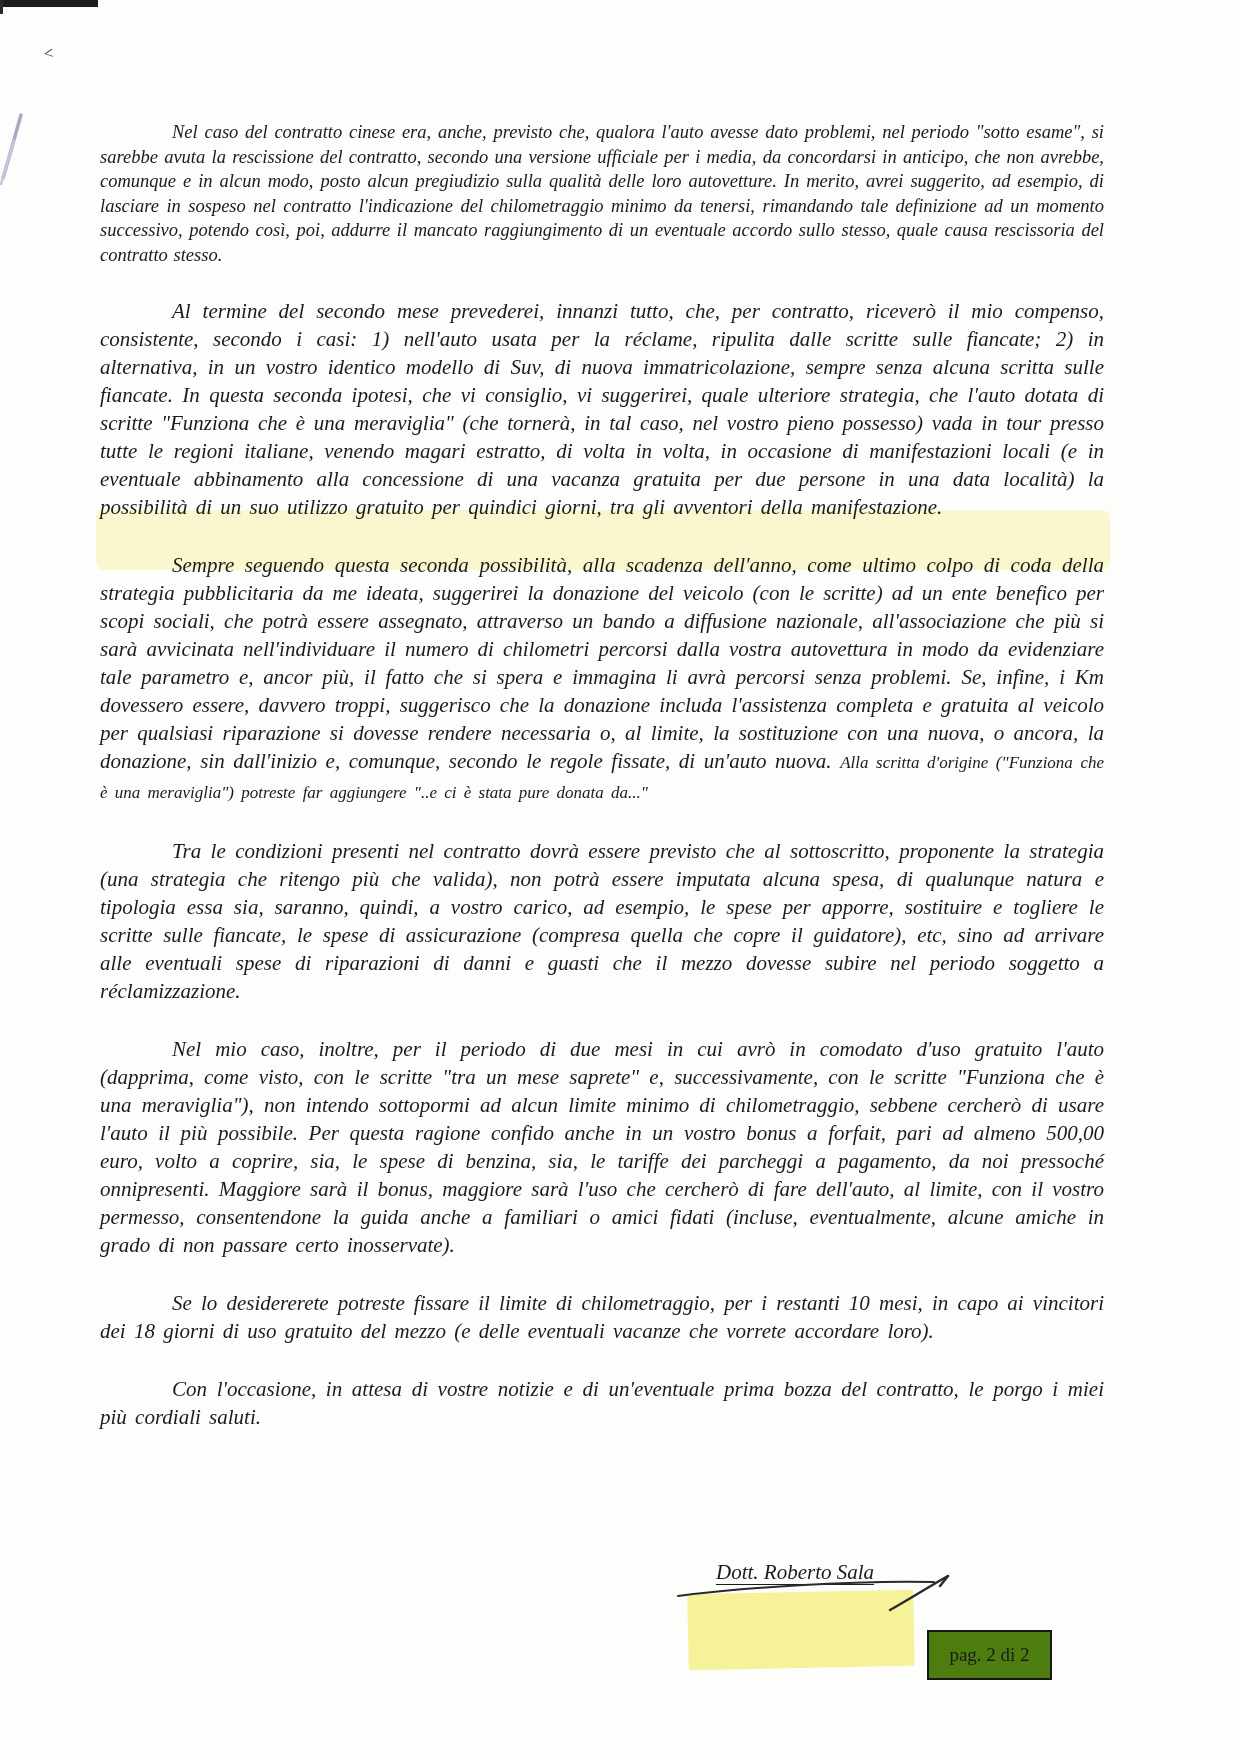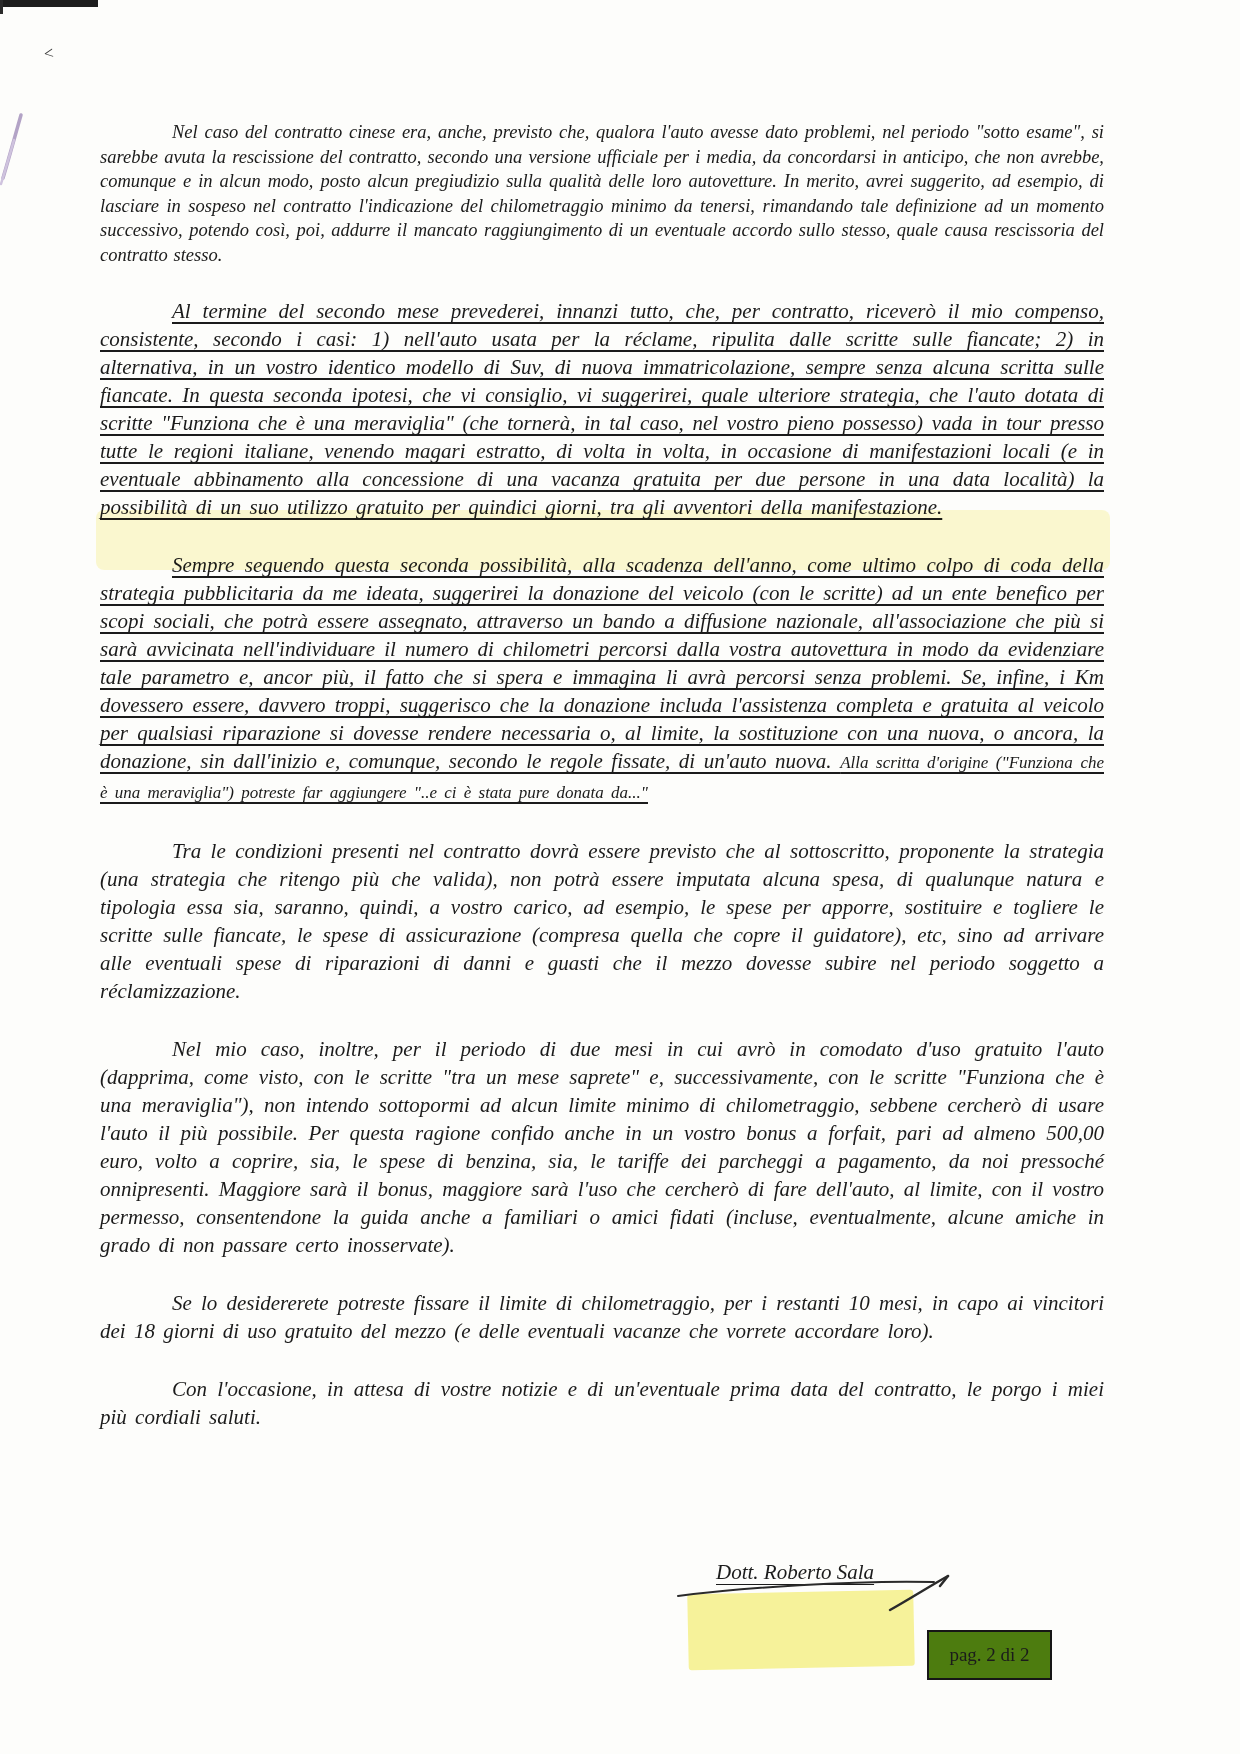--- a/index.html
+++ b/index.html
@@ -51,21 +51,20 @@
     font-size: 21px;
     line-height: 28px;
     word-spacing: 3px;
   }
   .content p.first {
     font-size: 18.5px;
     line-height: 24.5px;
     word-spacing: 1px;
   }
   .content p.u {
-    text-decoration: underline;
     text-decoration-thickness: 1.6px;
     text-underline-offset: 4px;
   }
   .content .tail { font-size: 17px; }
   
   .sig-name {
     position: absolute; left: 716px; top: 1560px; width: 260px;
     font-size: 21px; z-index: 2;
     text-decoration: underline;
     text-decoration-thickness: 1.4px;
@@ -107,21 +106,21 @@
 
   <div class="highlight-smudge"></div>
 
   <div class="content">
     <p class="first">Nel caso del contratto cinese era, anche, previsto che, qualora l'auto avesse dato problemi, nel periodo "sotto esame", si sarebbe avuta la rescissione del contratto, secondo una versione ufficiale per i media, da concordarsi in anticipo, che non avrebbe, comunque e in alcun modo, posto alcun pregiudizio sulla qualità delle loro autovetture. In merito, avrei suggerito, ad esempio, di lasciare in sospeso nel contratto l'indicazione del chilometraggio minimo da tenersi, rimandando tale definizione ad un momento successivo, potendo così, poi, addurre il mancato raggiungimento di un eventuale accordo sullo stesso, quale causa rescissoria del contratto stesso.</p>
     <p class="u">Al termine del secondo mese prevederei, innanzi tutto, che, per contratto, riceverò il mio compenso, consistente, secondo i casi: 1) nell'auto usata per la réclame, ripulita dalle scritte sulle fiancate; 2) in alternativa, in un vostro identico modello di Suv, di nuova immatricolazione, sempre senza alcuna scritta sulle fiancate. In questa seconda ipotesi, che vi consiglio, vi suggerirei, quale ulteriore strategia, che l'auto dotata di scritte "Funziona che è una meraviglia" (che tornerà, in tal caso, nel vostro pieno possesso) vada in tour presso tutte le regioni italiane, venendo magari estratto, di volta in volta, in occasione di manifestazioni locali (e in eventuale abbinamento alla concessione di una vacanza gratuita per due persone in una data località) la possibilità di un suo utilizzo gratuito per quindici giorni, tra gli avventori della manifestazione.</p>
     <p class="u"><span>Sempre seguendo questa seconda possibilità, alla scadenza dell'anno, come ultimo colpo di coda della strategia pubblicitaria da me ideata, suggerirei la donazione del veicolo (con le scritte) ad un ente benefico per scopi sociali, che potrà essere assegnato, attraverso un bando a diffusione nazionale, all'associazione che più si sarà avvicinata nell'individuare il numero di chilometri percorsi dalla vostra autovettura in modo da evidenziare tale parametro e, ancor più, il fatto che si spera e immagina li avrà percorsi senza problemi. Se, infine, i Km dovessero essere, davvero troppi, suggerisco che la donazione includa l'assistenza completa e gratuita al veicolo per qualsiasi riparazione si dovesse rendere necessaria o, al limite, la sostituzione con una nuova, o ancora, la donazione, sin dall'inizio e, comunque, secondo le regole fissate, di un'auto nuova. </span><span class="tail">Alla scritta d'origine ("Funziona che è una meraviglia") potreste far aggiungere "..e ci è stata pure donata da..."</span></p>
     <p>Tra le condizioni presenti nel contratto dovrà essere previsto che al sottoscritto, proponente la strategia (una strategia che ritengo più che valida), non potrà essere imputata alcuna spesa, di qualunque natura e tipologia essa sia, saranno, quindi, a vostro carico, ad esempio, le spese per apporre, sostituire e togliere le scritte sulle fiancate, le spese di assicurazione (compresa quella che copre il guidatore), etc, sino ad arrivare alle eventuali spese di riparazioni di danni e guasti che il mezzo dovesse subire nel periodo soggetto a réclamizzazione.</p>
     <p>Nel mio caso, inoltre, per il periodo di due mesi in cui avrò in comodato d'uso gratuito l'auto (dapprima, come visto, con le scritte "tra un mese saprete" e, successivamente, con le scritte "Funziona che è una meraviglia"), non intendo sottopormi ad alcun limite minimo di chilometraggio, sebbene cercherò di usare l'auto il più possibile. Per questa ragione confido anche in un vostro bonus a forfait, pari ad almeno 500,00 euro, volto a coprire, sia, le spese di benzina, sia, le tariffe dei parcheggi a pagamento, da noi pressoché onnipresenti. Maggiore sarà il bonus, maggiore sarà l'uso che cercherò di fare dell'auto, al limite, con il vostro permesso, consentendone la guida anche a familiari o amici fidati (incluse, eventualmente, alcune amiche in grado di non passare certo inosservate).</p>
     <p>Se lo desidererete potreste fissare il limite di chilometraggio, per i restanti 10 mesi, in capo ai vincitori dei 18 giorni di uso gratuito del mezzo (e delle eventuali vacanze che vorrete accordare loro).</p>
-    <p>Con l'occasione, in attesa di vostre notizie e di un'eventuale prima data del contratto, le porgo i miei più cordiali saluti.</p>
+    <p>Con l'occasione, in attesa di vostre notizie e di un'eventuale prima bozza del contratto, le porgo i miei più cordiali saluti.</p>
   </div>
 
   <div class="sig-name">Dott. Roberto Sala</div>
   <div class="sig-flourish">
     <svg width="310" height="60" viewBox="0 0 310 60">
       <path d="M6,30 C70,22 180,14 262,16" stroke="#2a2a2a" stroke-width="2" fill="none" stroke-linecap="round"></path>
       <path d="M276,10 C258,20 236,34 218,44" stroke="#2a2a2a" stroke-width="2.5" fill="none" stroke-linecap="round"></path>
       <path d="M276,10 L268,20" stroke="#2a2a2a" stroke-width="2.5" fill="none" stroke-linecap="round"></path>
     </svg>
   </div>

